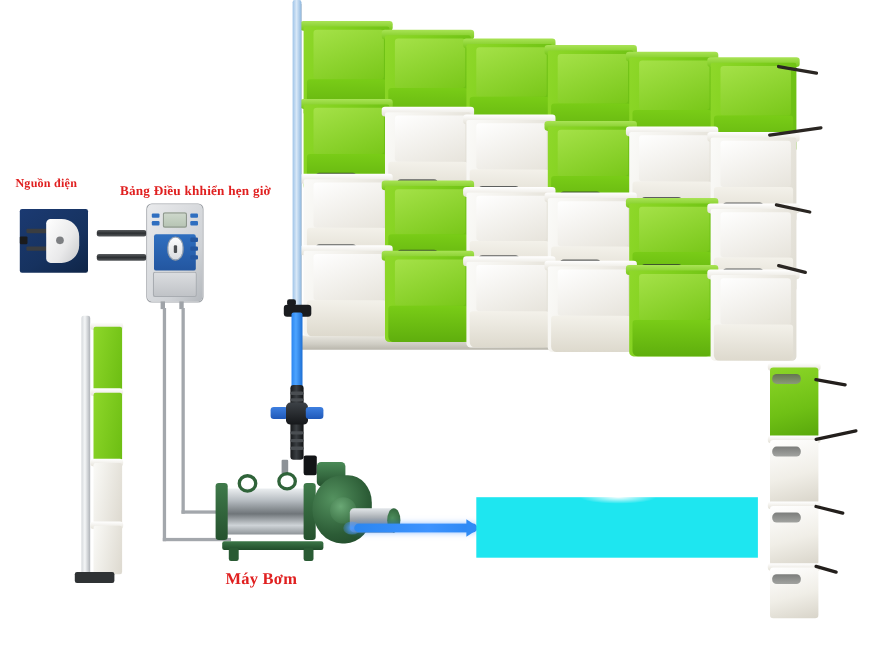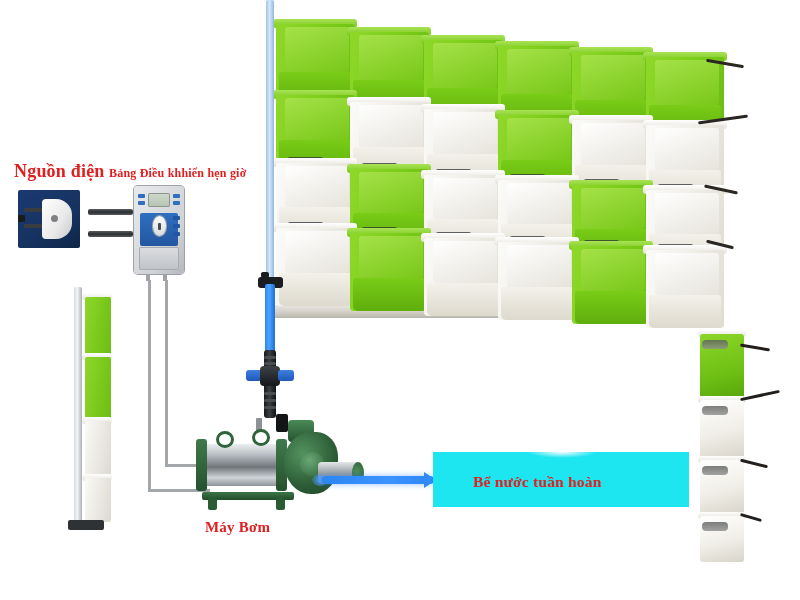--- a/index.html
+++ b/index.html
@@ -9,21 +9,21 @@
     font-family:"Liberation Serif", serif;
     position:relative;
   }
   #stage{position:absolute;left:0;top:0;width:800px;height:600px;background:#fff;}
 
   .lbl{
     position:absolute;color:#e02020;font-weight:bold;
     font-family:"Liberation Serif", serif;white-space:nowrap;
     letter-spacing:.2px;
   }
-  #label-power{left:14px;top:161px;font-size:18px;}
+  #label-power{left:14px;top:161px;font-size:11px;}
   #label-timer{left:109px;top:166px;font-size:12px;}
   #label-pump{left:205px;top:519px;font-size:15px;}
   #label-tank{left:473px;top:473px;font-size:15.5px;}
 
   
   #rack{position:absolute;left:268px;top:0px;width:452px;height:318px;}
   .rack-pole{position:absolute;width:7px;top:0;bottom:0;
     background:linear-gradient(90deg,#c9ccd0 0%,#f2f4f6 35%,#b6babf 70%,#90959b 100%);
     border-radius:2px;}
   #pole-left{left:-1px;top:2px;height:310px;}
@@ -495,15 +495,14 @@
   <div id="flow-tail"></div>
   <div id="flow"></div>
   <div id="flow-head"></div>
 
   <div id="tank"></div>
   <div id="tank-glow"></div>
 
   <div class="lbl" id="label-power">Nguồn điện</div>
   <div class="lbl" id="label-timer">Bảng Điều khhiển hẹn giờ</div>
   <div class="lbl" id="label-pump">Máy Bơm</div>
-  <div class="lbl" id="label-tank">Bể nước tuần hoàn</div>
 
 </div>
 
 </body></html>

